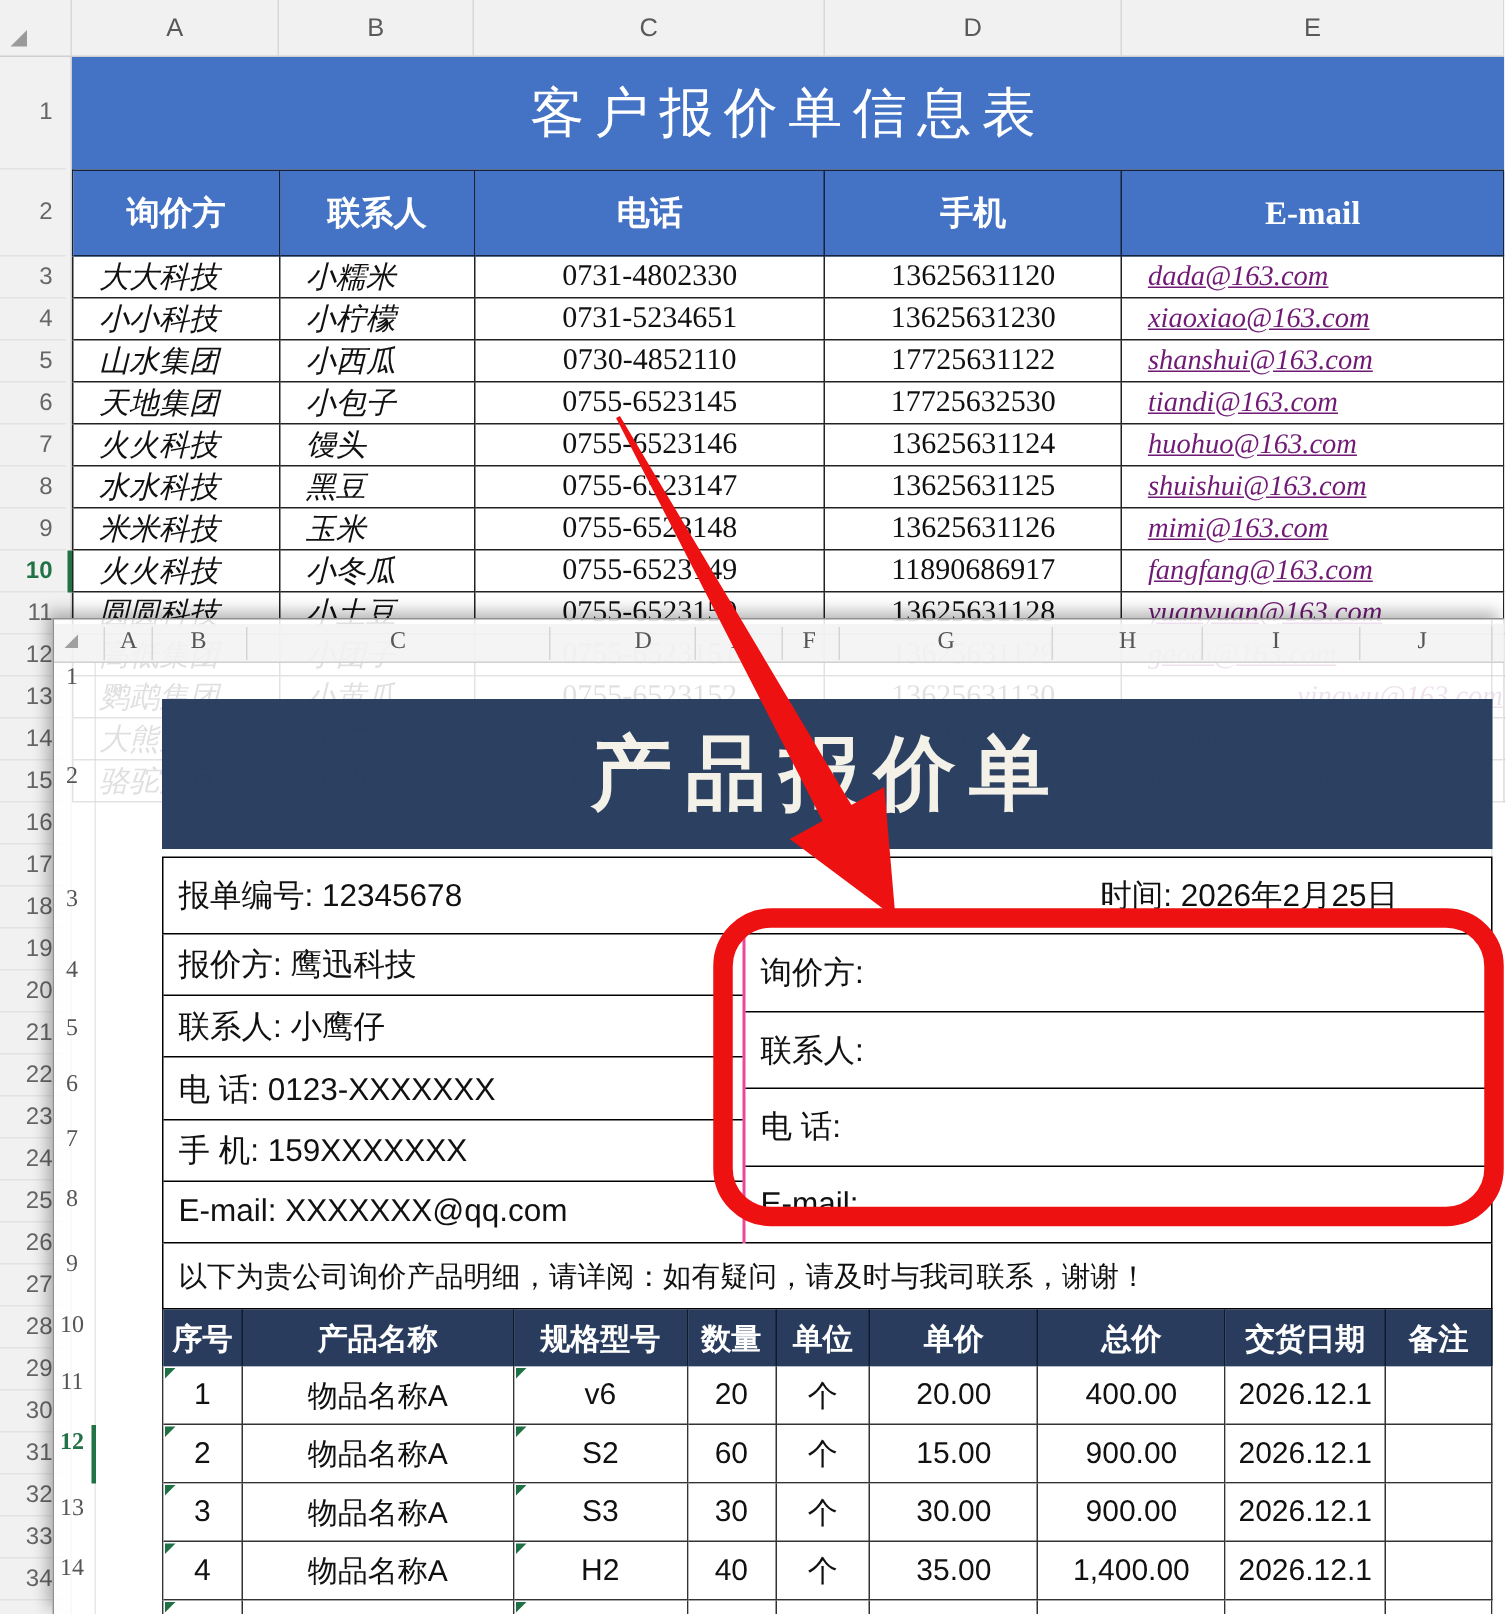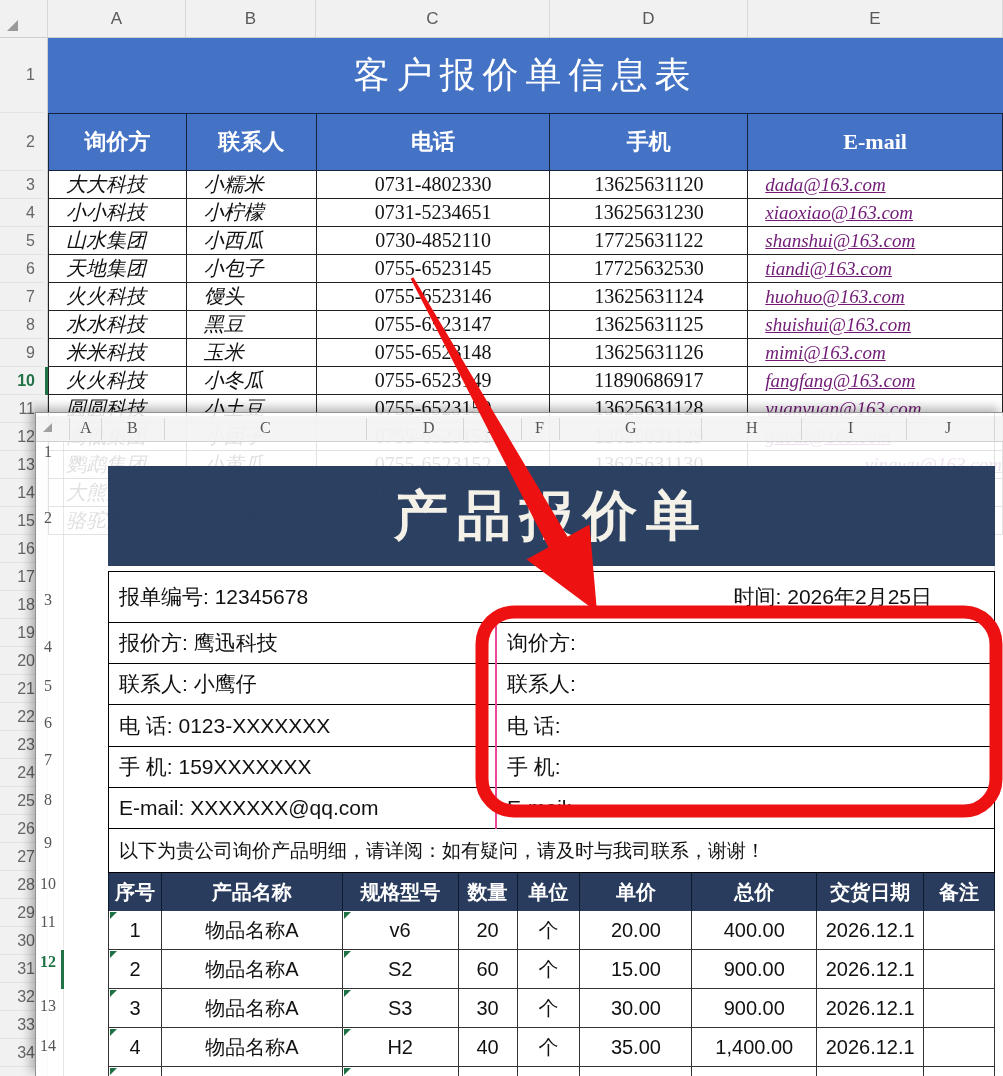--- a/index.html
+++ b/index.html
@@ -332,21 +332,20 @@
           <div class="frow">报价方: 鹰迅科技</div>
           <div class="frow">联系人: 小鹰仔</div>
           <div class="frow">电 话: 0123-XXXXXXX</div>
           <div class="frow">手 机: 159XXXXXXX</div>
           <div class="frow">E-mail: XXXXXXX@qq.com</div>
         </div>
       <div class="fcol right" id="f-right">
           <div class="frow">询价方:</div>
           <div class="frow">联系人:</div>
           <div class="frow">电 话:</div>
-          <div class="frow">手 机:</div>
           <div class="frow">E-mail:</div>
         </div>
     </div>
 
     <div class="notice">以下为贵公司询价产品明细，请详阅：如有疑问，请及时与我司联系，谢谢！</div>
 
     <div id="ptable">
         <div class="t-head">
           <div class="t-hc" style="width: 53px;">序号</div>
           <div class="t-hc" style="width: 181px;">产品名称</div>

